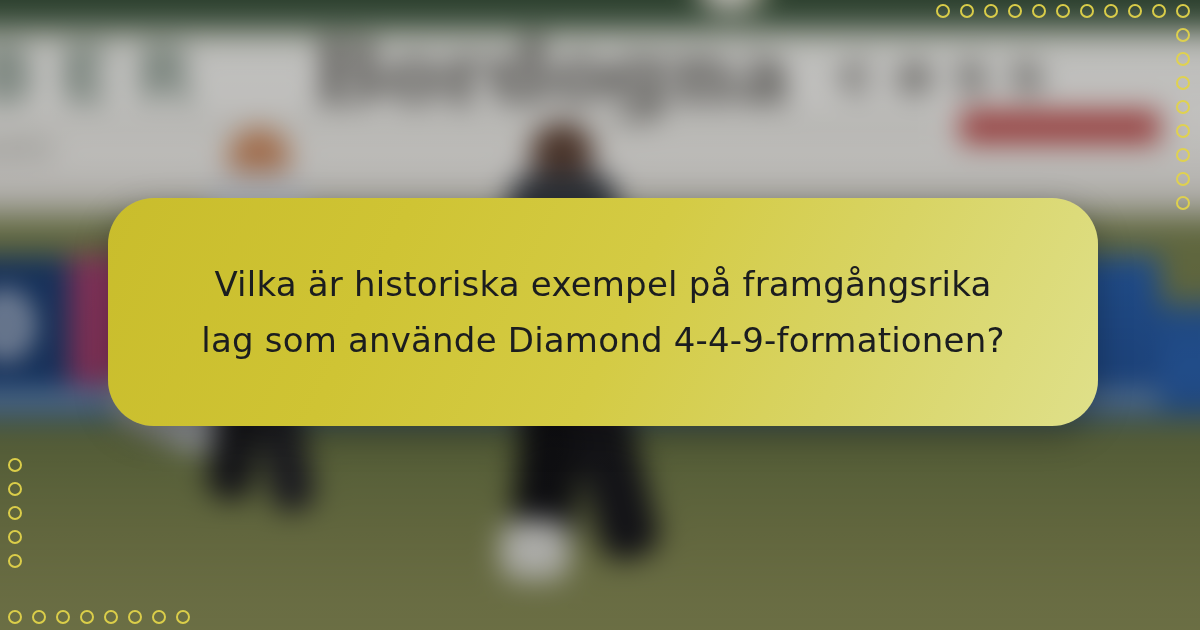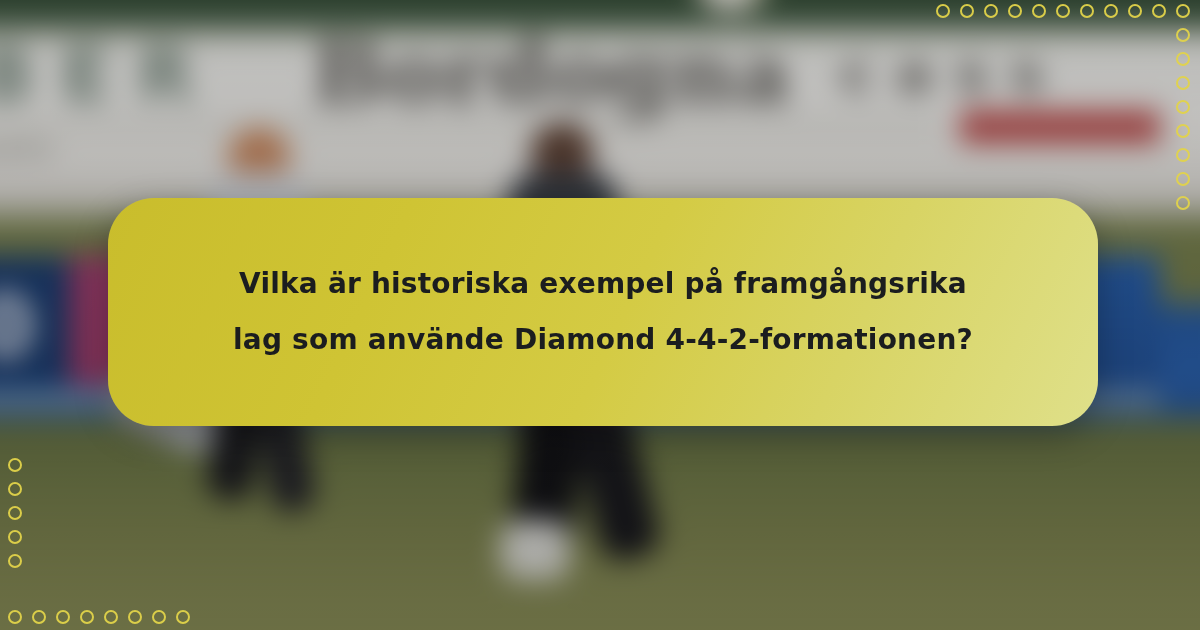--- a/index.html
+++ b/index.html
@@ -153,22 +153,22 @@
     border-radius: 46px 46px 46px 46px;
     background: linear-gradient(115deg, #c9bd2c 0%, #cfc434 28%, #d4cb44 52%, #d8d464 74%, #dfe08a 100%);
     box-shadow: 0 10px 34px rgba(0,0,0,.28);
     display: flex;
     flex-direction: column;
     align-items: center;
     justify-content: center;
   }
   .card-line {
     color: #1b1d1f;
-    font-size: 28px;
-    font-weight: 700;
+    font-size: 34px;
+    font-weight: 400;
     line-height: 56px;
     letter-spacing: .2px;
     text-align: center;
     white-space: nowrap;
   }
 </style>
 </head>
 <body>
 
 <div class="stage">
@@ -252,16 +252,16 @@
     <span class="dot"></span>
     <span class="dot"></span>
     <span class="dot"></span>
     <span class="dot"></span>
     <span class="dot"></span>
     <span class="dot"></span>
   </div>
 
   <div class="card">
     <div class="card-line">Vilka är historiska exempel på framgångsrika</div>
-    <div class="card-line">lag som använde Diamond 4-4-2-formationen?</div>
+    <div class="card-line">lag som använde Diamond 4-4-9-formationen?</div>
   </div>
 
 </div>
 
 </body></html>

